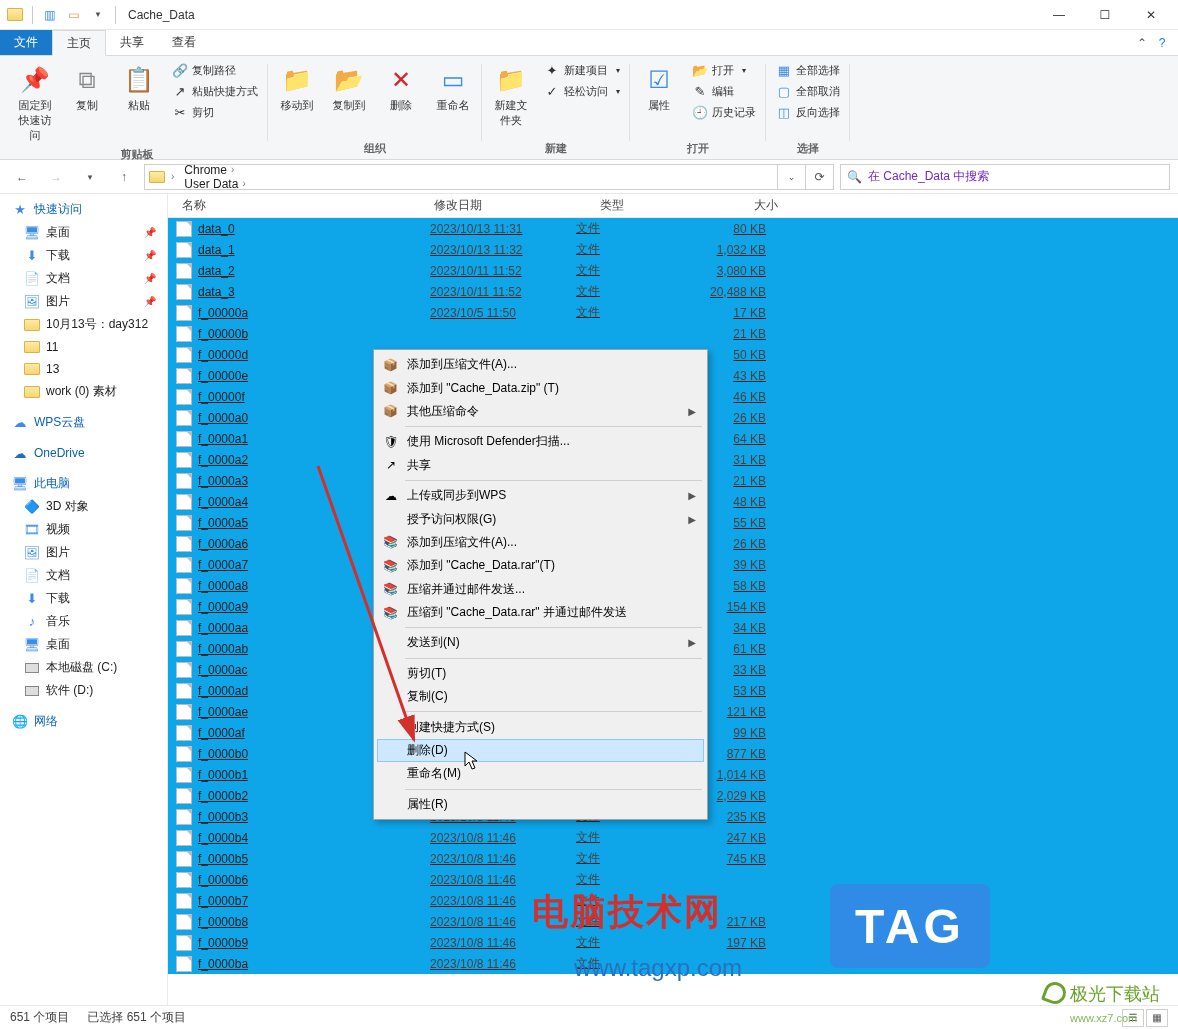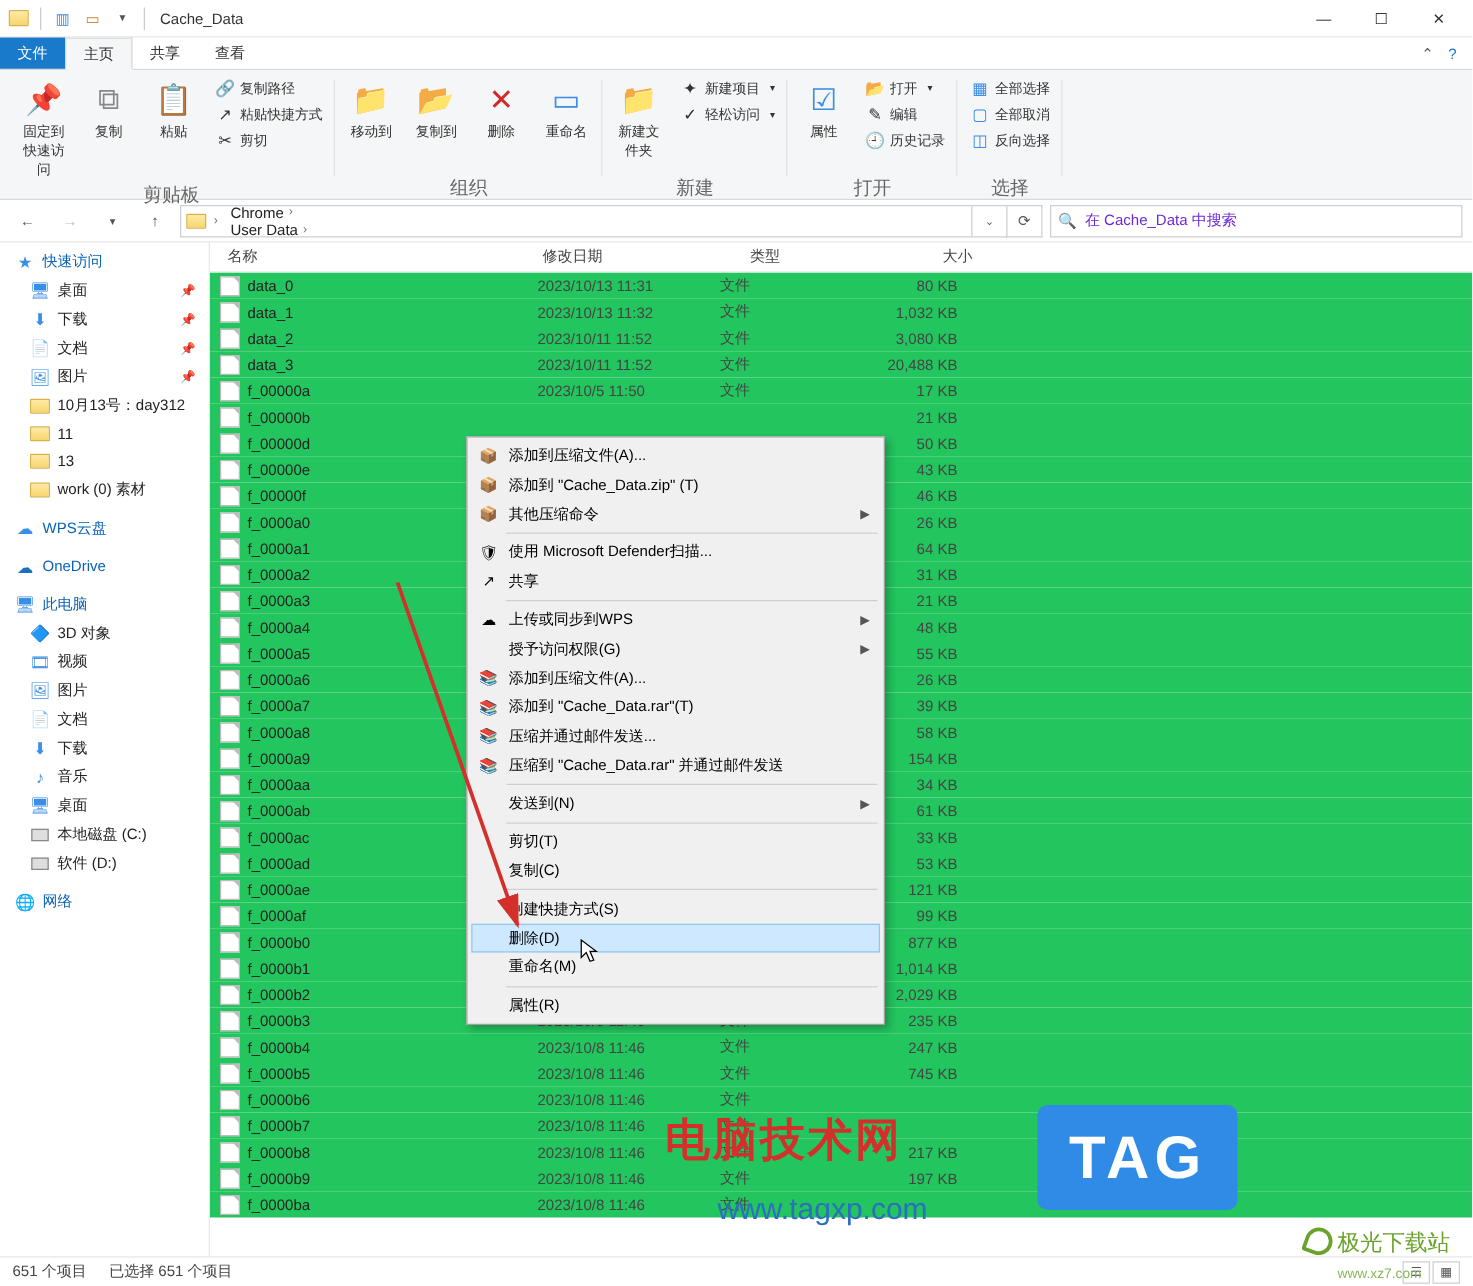--- a/index.html
+++ b/index.html
@@ -20,21 +20,21 @@
 .ribbon-tabs .tab { padding: 0 14px; display: flex; align-items: center; font-size: 12px; color: #333; }
 .ribbon-tabs .tab.file { background: #1979ca; color: #fff; }
 .ribbon-tabs .tab.active { border: 1px solid #d9d9d9; border-bottom: 1px solid #f5f6f7; background: #f5f6f7; margin-bottom: -1px; }
 .ribbon-tabs .collapse { margin-left: auto; width: 24px; display: flex; align-items: center; justify-content: center; color: #555; }
 .ribbon-tabs .help { width: 24px; display: flex; align-items: center; justify-content: center; color: #1979ca; padding-right:8px;}
 
 
 .ribbon { height: 104px; background: #f5f6f7; border-bottom: 1px solid #d9d9d9; display: flex; padding: 4px 6px 0; }
 .rgroup { display: flex; flex-direction: column; align-items: center; padding: 0 6px; position: relative; }
 .rgroup .content { display: flex; gap: 6px; align-items: flex-start; flex: 1; }
-.rgroup .label { font-size: 15px; color: #666; height: 18px; }
+.rgroup .label { font-size: 11px; color: #666; height: 18px; font-weight: bold; }
 .rgroup::after { content: ""; position: absolute; right: 0; top: 4px; bottom: 18px; width: 1px; background: #e1e1e1; }
 .bigbtn { width: 46px; display: flex; flex-direction: column; align-items: center; gap: 2px; padding: 4px 2px; text-align: center; font-size: 11px; color: #333; }
 .bigbtn .ico { width: 32px; height: 32px; display: flex; align-items: center; justify-content: center; font-size: 24px; }
 .smallrow { display: flex; align-items: center; gap: 4px; font-size: 11px; color: #333; padding: 2px 4px; white-space: nowrap; }
 .smallrow .sico { width: 16px; height: 16px; display: flex; align-items: center; justify-content: center; font-size: 13px; }
 .smallcol { display: flex; flex-direction: column; gap: 1px; }
 
 
 .addr-row { height: 34px; display: flex; align-items: center; gap: 6px; padding: 4px 8px; background: #fff; border-bottom: 1px solid #e8e8e8; }
 .navbtn { width: 28px; height: 26px; display: flex; align-items: center; justify-content: center; color: #555; }
@@ -58,21 +58,21 @@
 
 .filepane { flex: 1; display: flex; flex-direction: column; overflow: hidden; }
 .cols { height: 24px; display: flex; align-items: center; border-bottom: 1px solid #e8e8e8; padding-left: 8px; background: #fff; font-size: 12px; color: #444; }
 .cols .c { padding: 0 6px; }
 .cols .cname { width: 252px; }
 .cols .cdate { width: 146px; }
 .cols .ctype { width: 110px; margin-left: 20px; }
 .cols .csize { width: 80px; text-align: right; }
 .rows { flex: 1; overflow: auto; }
 .row { height: 21px; display: flex; align-items: center; padding-left: 8px; font-size: 12px; color: #222; }
-.row.sel { background: #22c55e; }
+.row.sel { background: #0ea5e9; text-decoration: underline; }
 .row .fico { width: 16px; height: 16px; margin-right: 6px; border: 1px solid #bcbcbc; background: #fff; position: relative; }
 .row .fico::after { content: ""; position: absolute; right: -1px; top: -1px; border: 3px solid transparent; border-top-color: #bcbcbc; border-right-color: #bcbcbc; }
 .row .cname { width: 232px; }
 .row .cdate { width: 146px; color: #444; }
 .row .ctype { width: 110px; color: #444; }
 .row .csize { width: 80px; text-align: right; color: #444; }
 
 
 .status { height: 24px; border-top: 1px solid #e8e8e8; display: flex; align-items: center; padding: 0 10px; font-size: 12px; color: #444; gap: 18px; }
 .status .viewbtns { margin-left: auto; display: flex; gap: 2px; }

